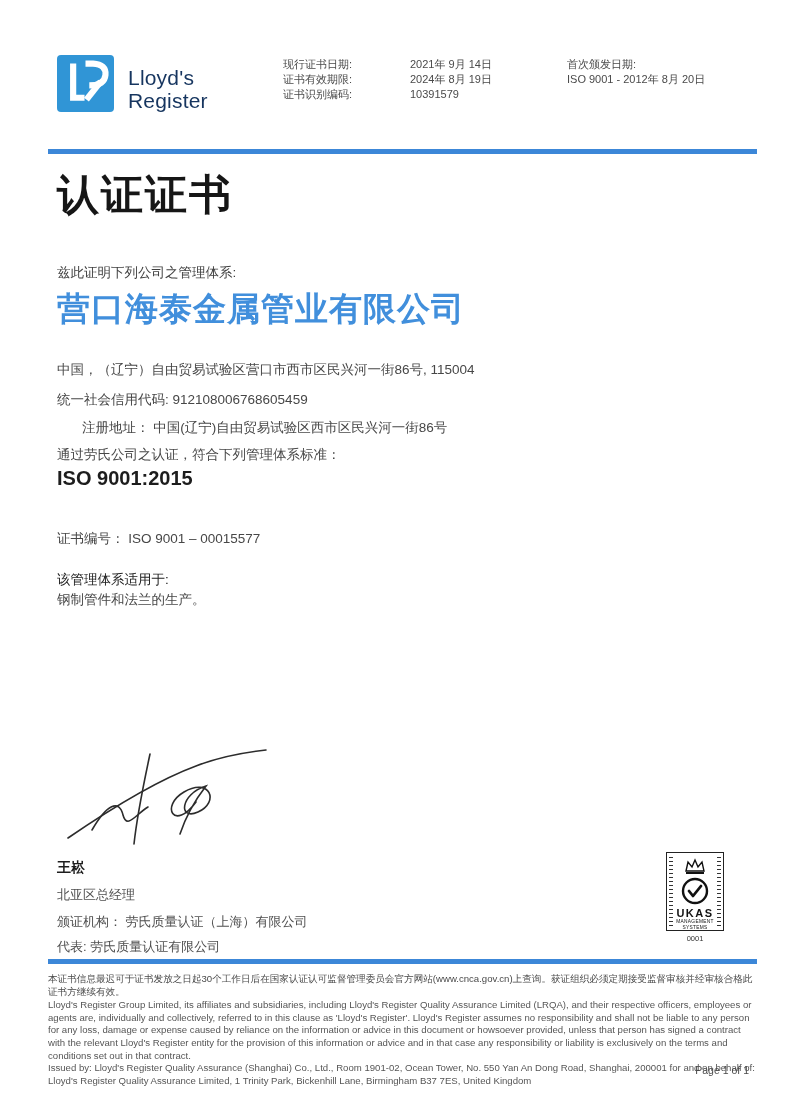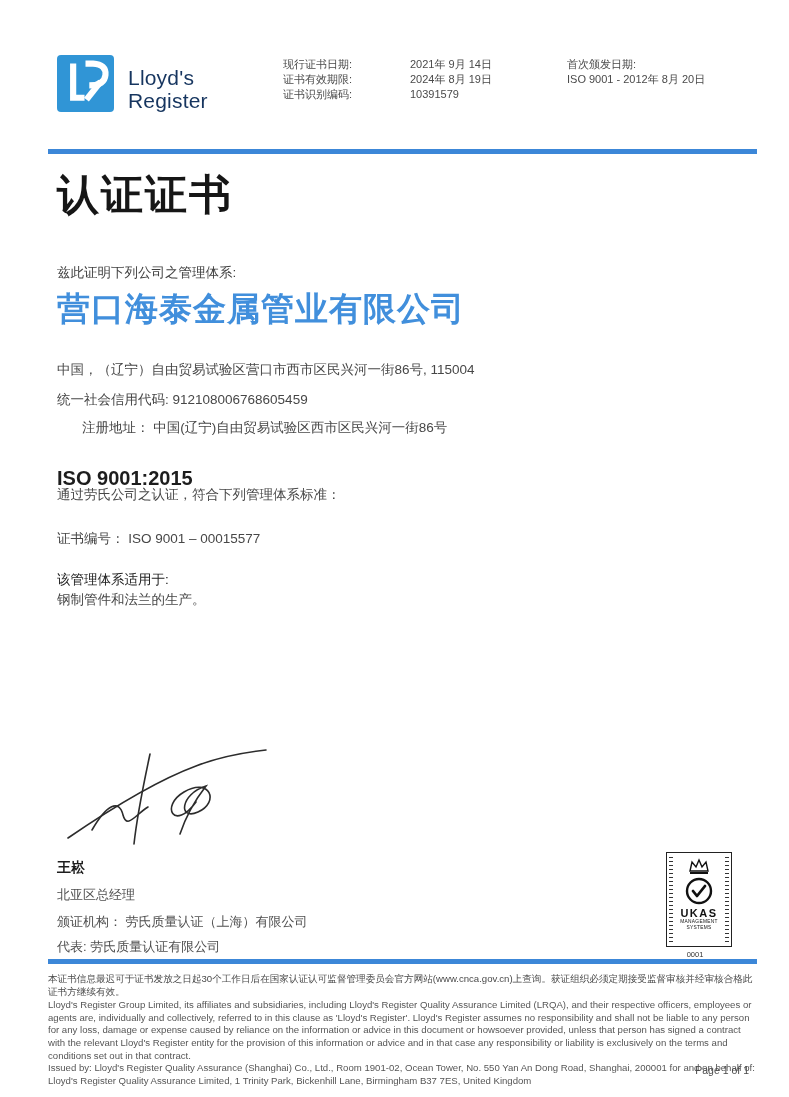--- a/index.html
+++ b/index.html
@@ -30,34 +30,34 @@
   .doc-title {
     top:167px; font-family:"Liberation Serif","DejaVu Serif",serif;
     font-size:42px; font-weight:600; color:#161616; letter-spacing:2px;
   }
   .intro { top:264px; font-size:13.5px; color:#3f3f3f; }
   .company { top:287px; font-size:33px; font-weight:700; color:#418fdc; letter-spacing:1px; }
   .addr { top:361px; font-size:13.5px; color:#474747; }
   .line { font-size:13.5px; color:#474747; }
   .credit { top:391px; }
   .registered { top:419px;margin-left:25px; }
-  .approval { top:446px;margin-top:40px; }
+  .approval { top:446px; }
   .standards { top:466px; font-size:20px; line-height:25px; font-weight:700; color:#1d1d1d; }
   .certno { top:530px; }
   .scope-head { top:571px; font-weight:400; color:#222; }
   .scope-text { top:591px; }
   
   .signature { position:absolute; left:62px; top:742px; }
   .sig-name { top:859px; font-size:14px; font-weight:700; color:#1e1e1e; }
   .sig-role { top:886px; font-size:13px; color:#4f4f4f; }
   .sig-issuer { top:913px; font-size:13px; color:#4f4f4f; }
   .sig-rep { top:938px; font-size:13px; color:#4f4f4f; }
   
   .ukas { position:absolute; left:666px; top:852px; width:58px; text-align:center; color:#111; }
-  .ukas-frame { position:relative; width:66px; padding:5px 7px 16px; border:1px solid #222; background:#fff; }
+  .ukas-frame { position:relative; width:58px; padding:5px 7px 0; border:1px solid #222; background:#fff; }
   .ukas-ticks { position:absolute; top:4px; bottom:4px; width:4px;
     background:repeating-linear-gradient(to bottom,#333 0,#333 1px,transparent 1px,transparent 4px); }
   .ticks-left { left:2px; } .ticks-right { right:2px; }
   .ukas-word { font-size:11px; font-weight:700; letter-spacing:1.5px; margin-top:2px; }
   .ukas-sub { font-size:4.8px; line-height:5.5px; letter-spacing:0.3px; }
   .ukas-num { font-size:7.5px; margin-top:3px; color:#333; }
   
   .footer { position:absolute; left:48px; top:973px; width:712px; font-size:9.6px; line-height:12.6px; color:#565656; }
   .footer .cn { color:#494949; margin-bottom:1px; }
   .page-num { position:absolute; right:40px; top:1064px; font-size:10.5px; color:#4a4a4a; }

